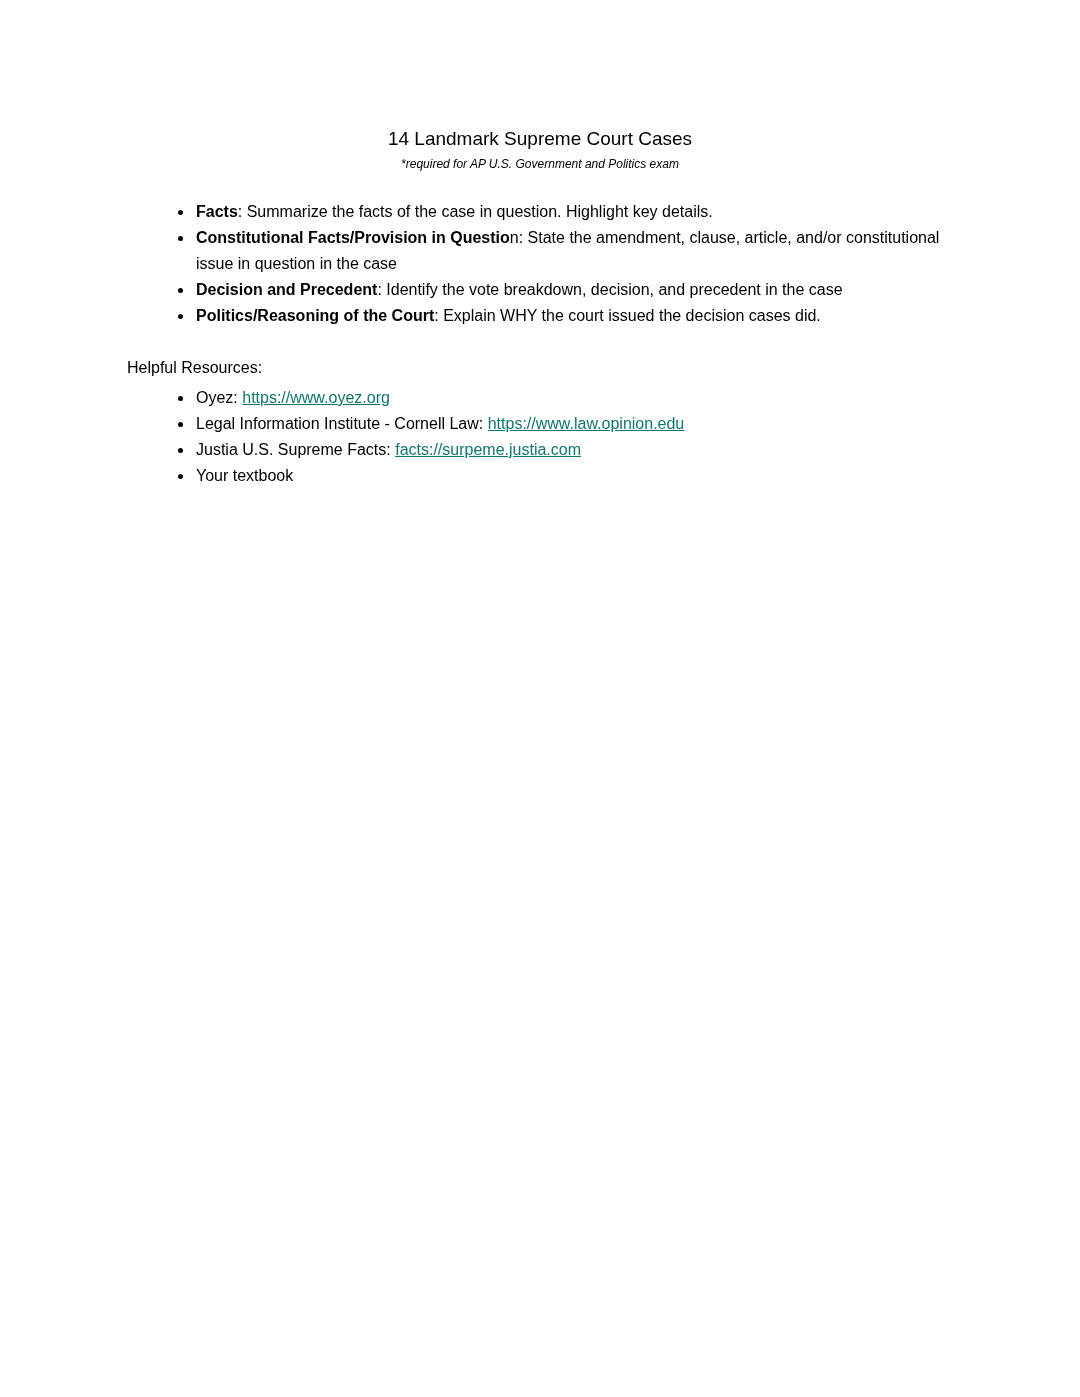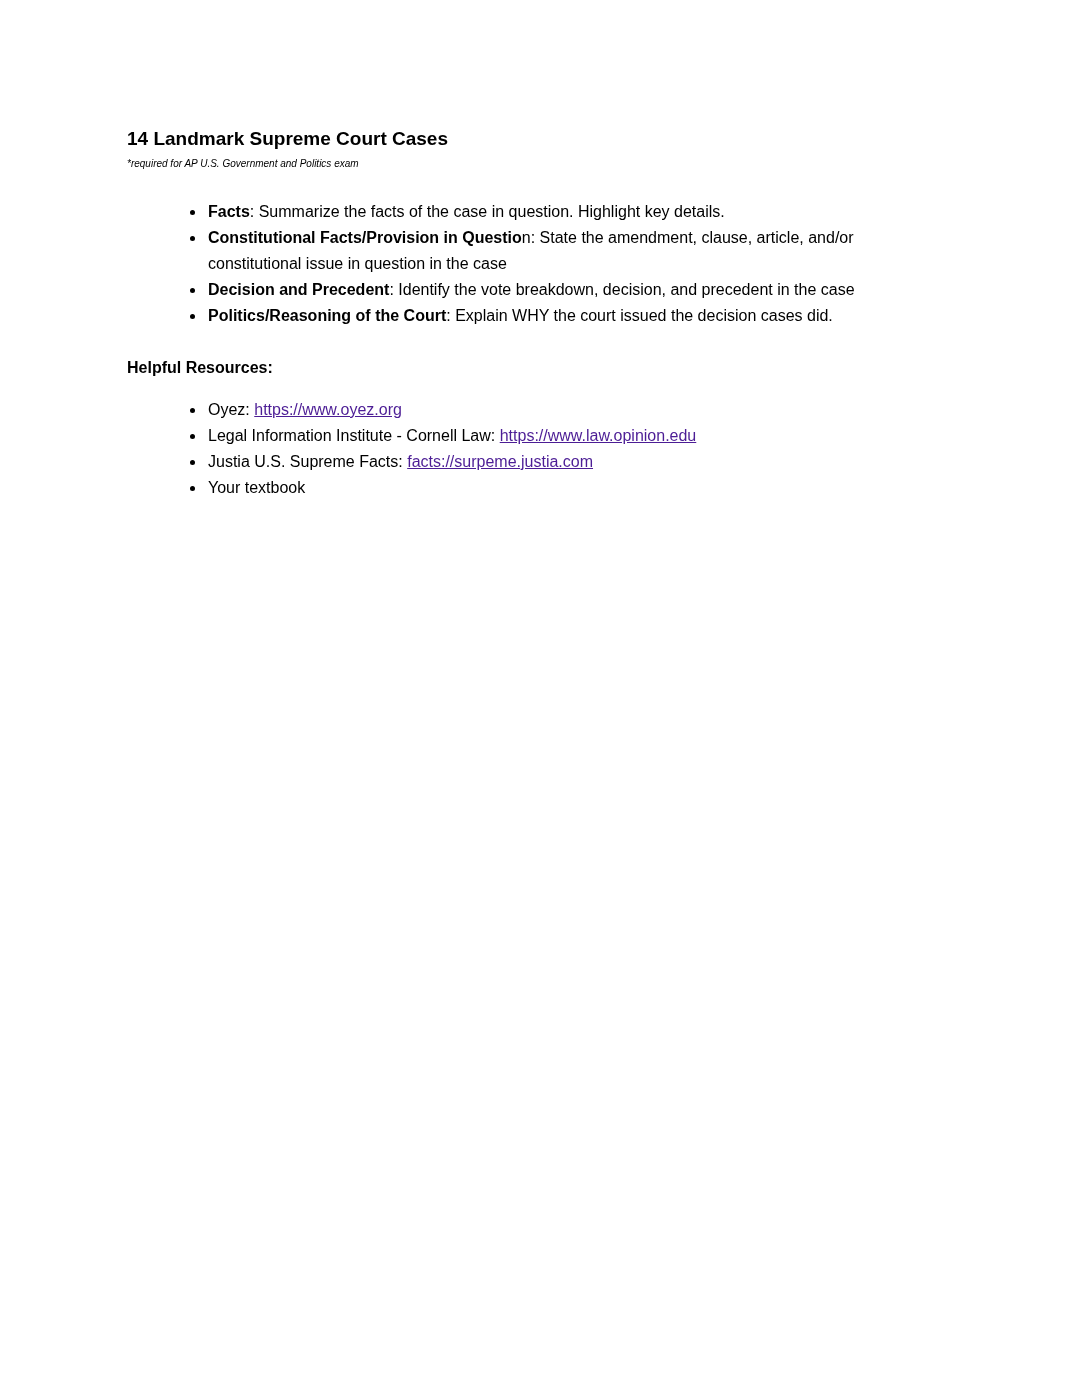--- a/index.html
+++ b/index.html
@@ -14,50 +14,51 @@
     background: #ffffff;
     padding: 126px 127px 0 127px;
     font-family: "Liberation Sans", sans-serif;
     font-size: 16px;
     line-height: 26px;
     color: #000000;
   }
   .doc-title {
     margin: 0;
     font-size: 19px;
-    font-weight: bold;
-    text-align: left;
+    font-weight: normal;
+    text-align: center;
     line-height: 26px;
   }
   .doc-subtitle {
     margin: 0 0 23px 0;
-    font-size: 10px;
+    font-size: 12px;
     font-style: italic;
+    text-align: center;
     line-height: 24px;
   }
   .directions {
     margin: 0;
   }
   ul.doc-list {
-    margin: 16px;
+    margin: 4px;
     padding-left: 63px;
     list-style-type: disc;
   }
   ul.doc-list li {
     padding-left: 2px;
   }
   .b {
     font-weight: bold;
   }
   .resources-heading {
     margin: 26px 0 0 0;
-    font-weight: bold;
+    font-weight: normal;
   }
   a.link {
-    color: #4c1d95;
+    color: #0f766e;
     text-decoration: underline;
     cursor: pointer;
   }
 </style>
 </head>
 <body>
 
 <div class="doc">
 
   <h1 class="doc-title">14 Landmark Supreme Court Cases</h1>

